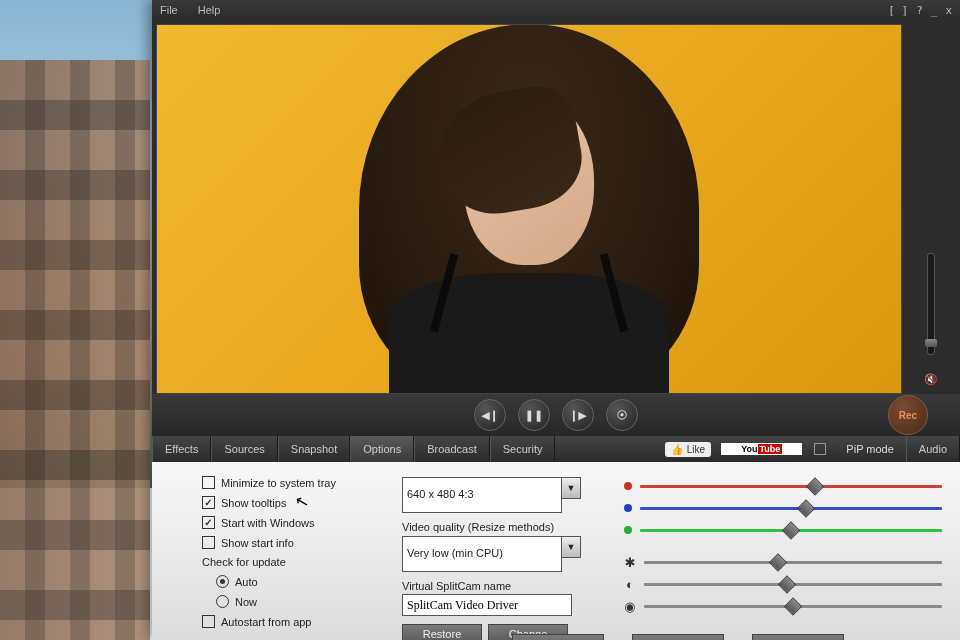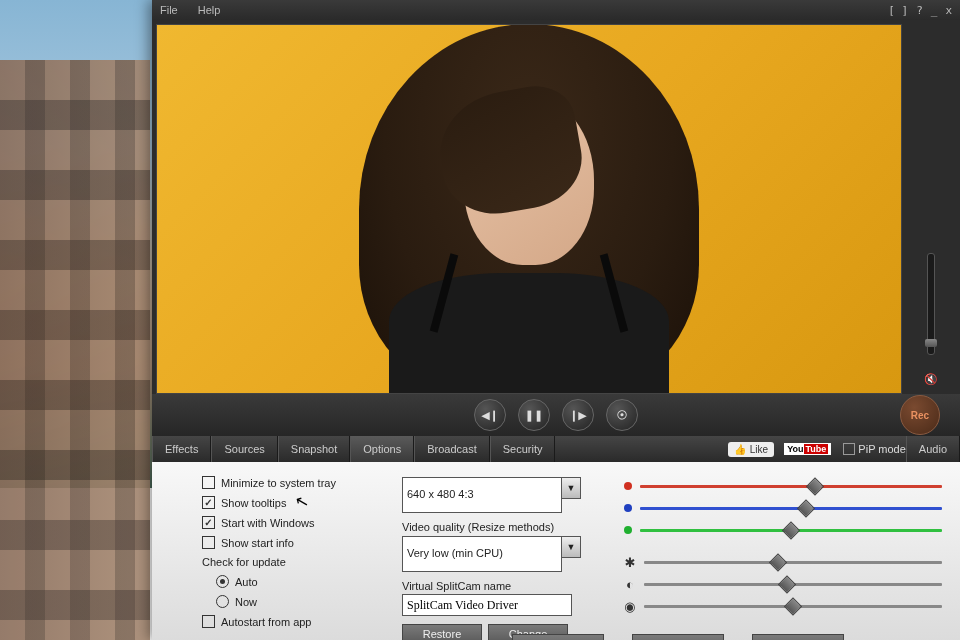--- a/index.html
+++ b/index.html
@@ -21,30 +21,30 @@
 .shoulder{position:absolute;left:50%;bottom:0;transform:translateX(-50%);width:280px;height:120px;background:#1a1a1a;border-radius:40% 40% 0 0}
 .strap{position:absolute;bottom:60px;width:8px;height:80px;background:#0a0a0a}
 .strap.l{left:38%;transform:rotate(15deg)}
 .strap.r{right:38%;transform:rotate(-15deg)}
 .right-ctrl{width:50px;display:flex;flex-direction:column;align-items:center;justify-content:flex-end;padding-bottom:8px}
 .zoom-slider{width:6px;height:100px;background:#1a1a1a;border:1px solid #555;position:relative;border-radius:3px}
 .zoom-handle{position:absolute;left:-3px;top:85px;width:12px;height:8px;background:linear-gradient(to bottom,#888,#555);border-radius:2px}
 .vol-icon{margin-top:18px;color:#aaa;font-size:11px}
 .controls-row{height:42px;background:linear-gradient(to bottom,#3a3a3a,#262626);display:flex;align-items:center;justify-content:center;gap:12px;padding:0 16px;position:relative}
 .pbtn{width:30px;height:30px;border-radius:50%;background:radial-gradient(circle at 35% 30%,#555,#222);border:1px solid #666;display:flex;align-items:center;justify-content:center;color:#ddd;cursor:pointer;font-size:11px}
-.rec-btn{position:absolute;right:20px;width:38px;height:38px;border-radius:50%;background:radial-gradient(circle at 35% 30%,#7a4a30,#4a2a18);border:1px solid #8a5a40;display:flex;align-items:center;justify-content:center;color:#e89060;font-size:10px;font-weight:bold;cursor:pointer}
+.rec-btn{position:absolute;right:32px;width:38px;height:38px;border-radius:50%;background:radial-gradient(circle at 35% 30%,#7a4a30,#4a2a18);border:1px solid #8a5a40;display:flex;align-items:center;justify-content:center;color:#e89060;font-size:10px;font-weight:bold;cursor:pointer}
 .tabs-row{height:26px;background:linear-gradient(to bottom,#454545,#2a2a2a);display:flex;align-items:center;font-size:11px;color:#ccc}
 .tab{padding:0 12px;height:26px;display:flex;align-items:center;cursor:pointer;border-right:1px solid #1a1a1a;border-left:1px solid #555}
 .tab.active{background:linear-gradient(to bottom,#5a5a5a,#3a3a3a)}
 .tabs-spacer{flex:1}
 .like-badge{background:#eee;color:#333;padding:2px 6px;border-radius:3px;font-size:10px;margin-right:10px;display:flex;align-items:center;gap:3px;cursor:pointer}
-.yt-badge{background:#fff;color:#000;padding:1px 3px;font-size:9px;font-weight:bold;margin-right:12px;cursor:pointer}
+.yt-badge{background:#fff;color:#000;padding:1px 20px;font-size:9px;font-weight:bold;margin-right:12px;cursor:pointer}
 .yt-badge::before{content:"You"}
 .yt-badge span{background:#c00;color:#fff;padding:0 2px}
-.pip{display:flex;align-items:center;gap:3px;margin-right:0;color:#ddd}
+.pip{display:flex;align-items:center;gap:20px;margin-right:12px;color:#ddd}
 .chk-sq{width:10px;height:10px;border:1px solid #999;display:inline-block}
 .options-panel{height:182px;background:linear-gradient(to bottom,#f8f8f8,#d8d8d8);display:flex;padding:14px 18px 4px 50px;color:#222;font-size:11px;position:relative}
 .col1{width:200px;display:flex;flex-direction:column;gap:7px}
 .col2{width:210px;display:flex;flex-direction:column;gap:2px}
 .col3{flex:1;display:flex;flex-direction:column;gap:6px;padding-top:2px;padding-left:12px}
 .chk-row{display:flex;align-items:center;gap:6px}
 .chk{width:11px;height:11px;border:1px solid #333;display:inline-flex;align-items:center;justify-content:center;font-size:10px;font-weight:bold;color:#333;cursor:pointer}
 .radio{width:11px;height:11px;border:1px solid #333;border-radius:50%;display:inline-flex;align-items:center;justify-content:center;cursor:pointer}
 .radio.on::after{content:"";width:5px;height:5px;background:#333;border-radius:50%}
 .lbl{font-size:11px}

